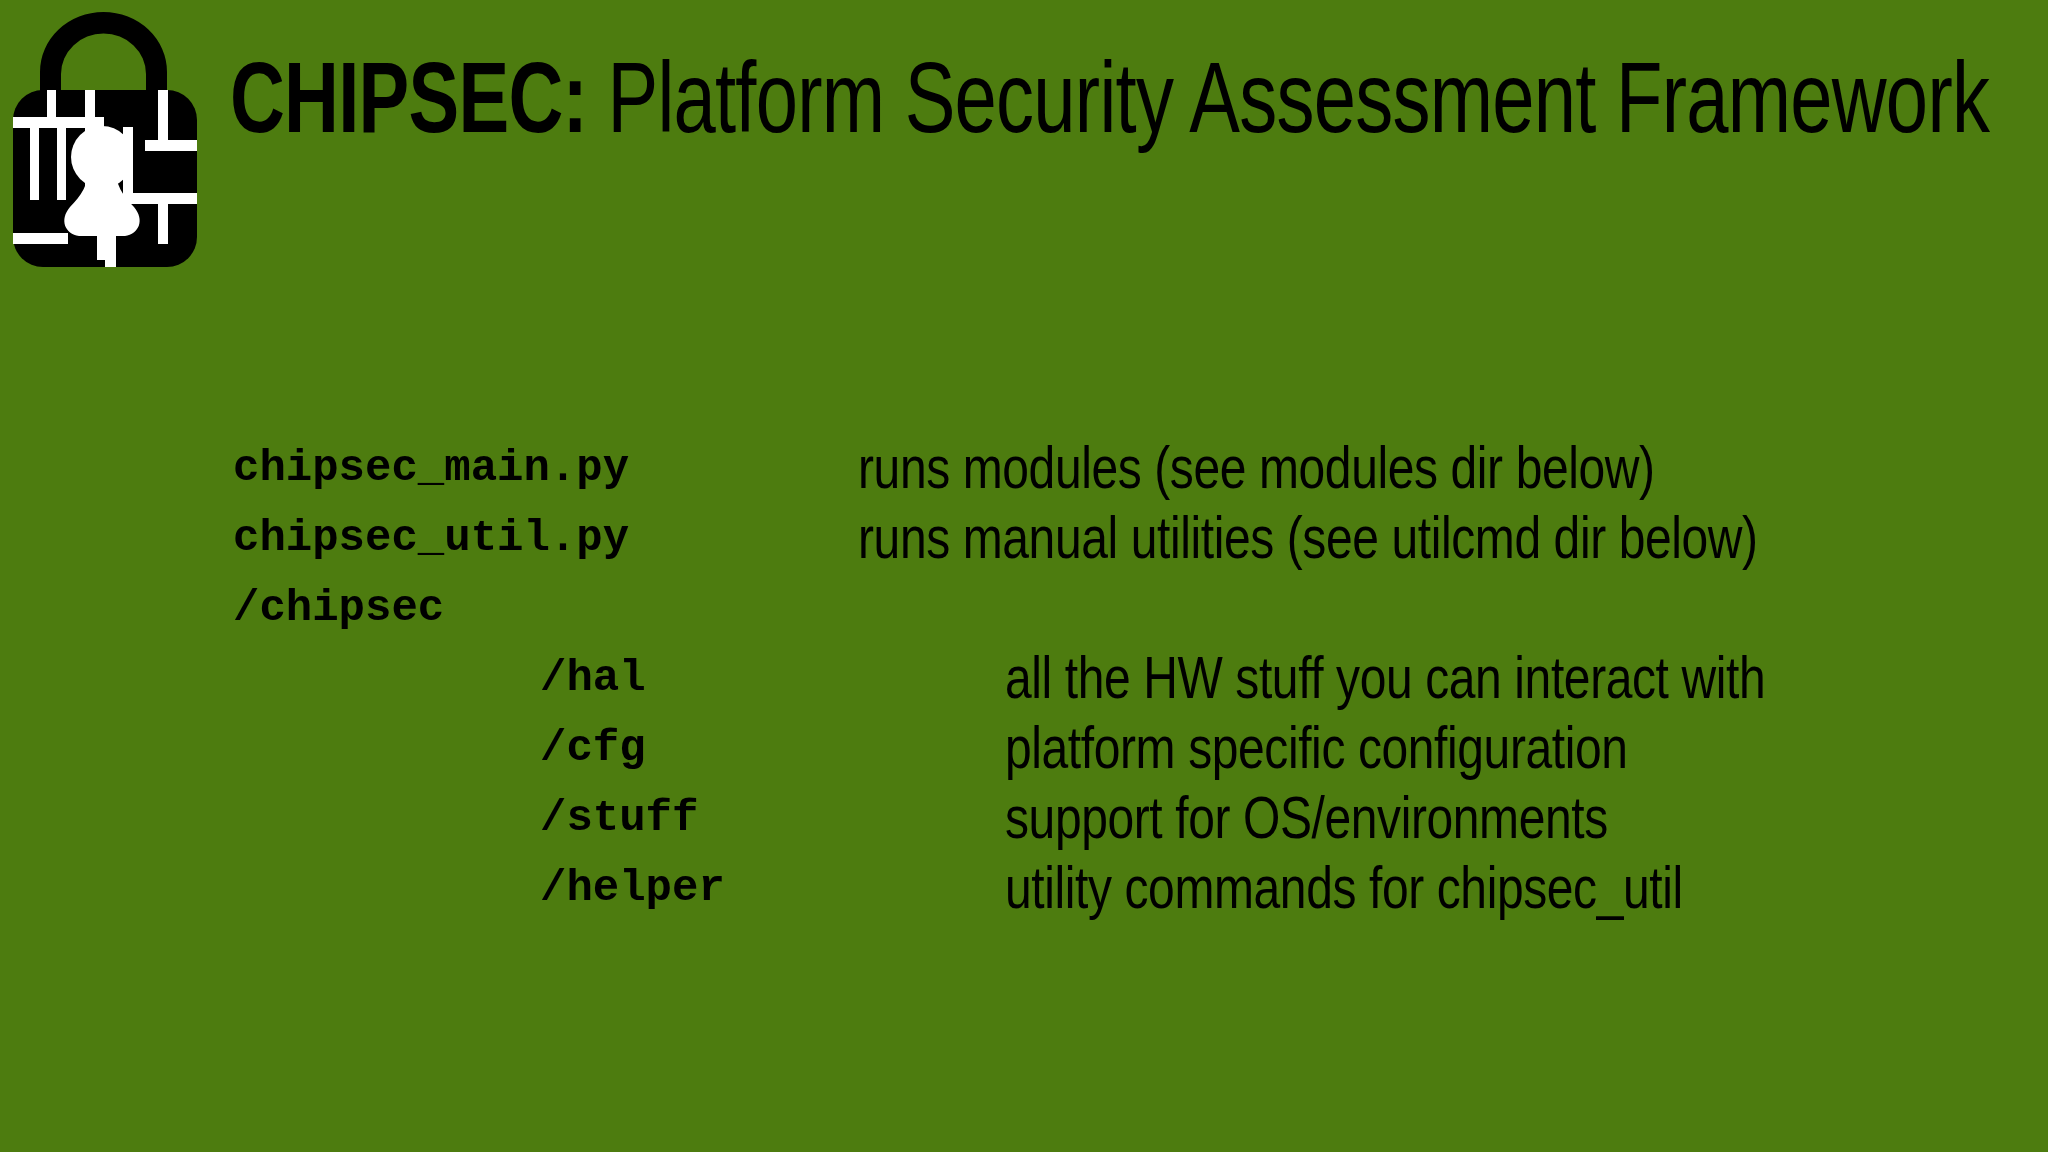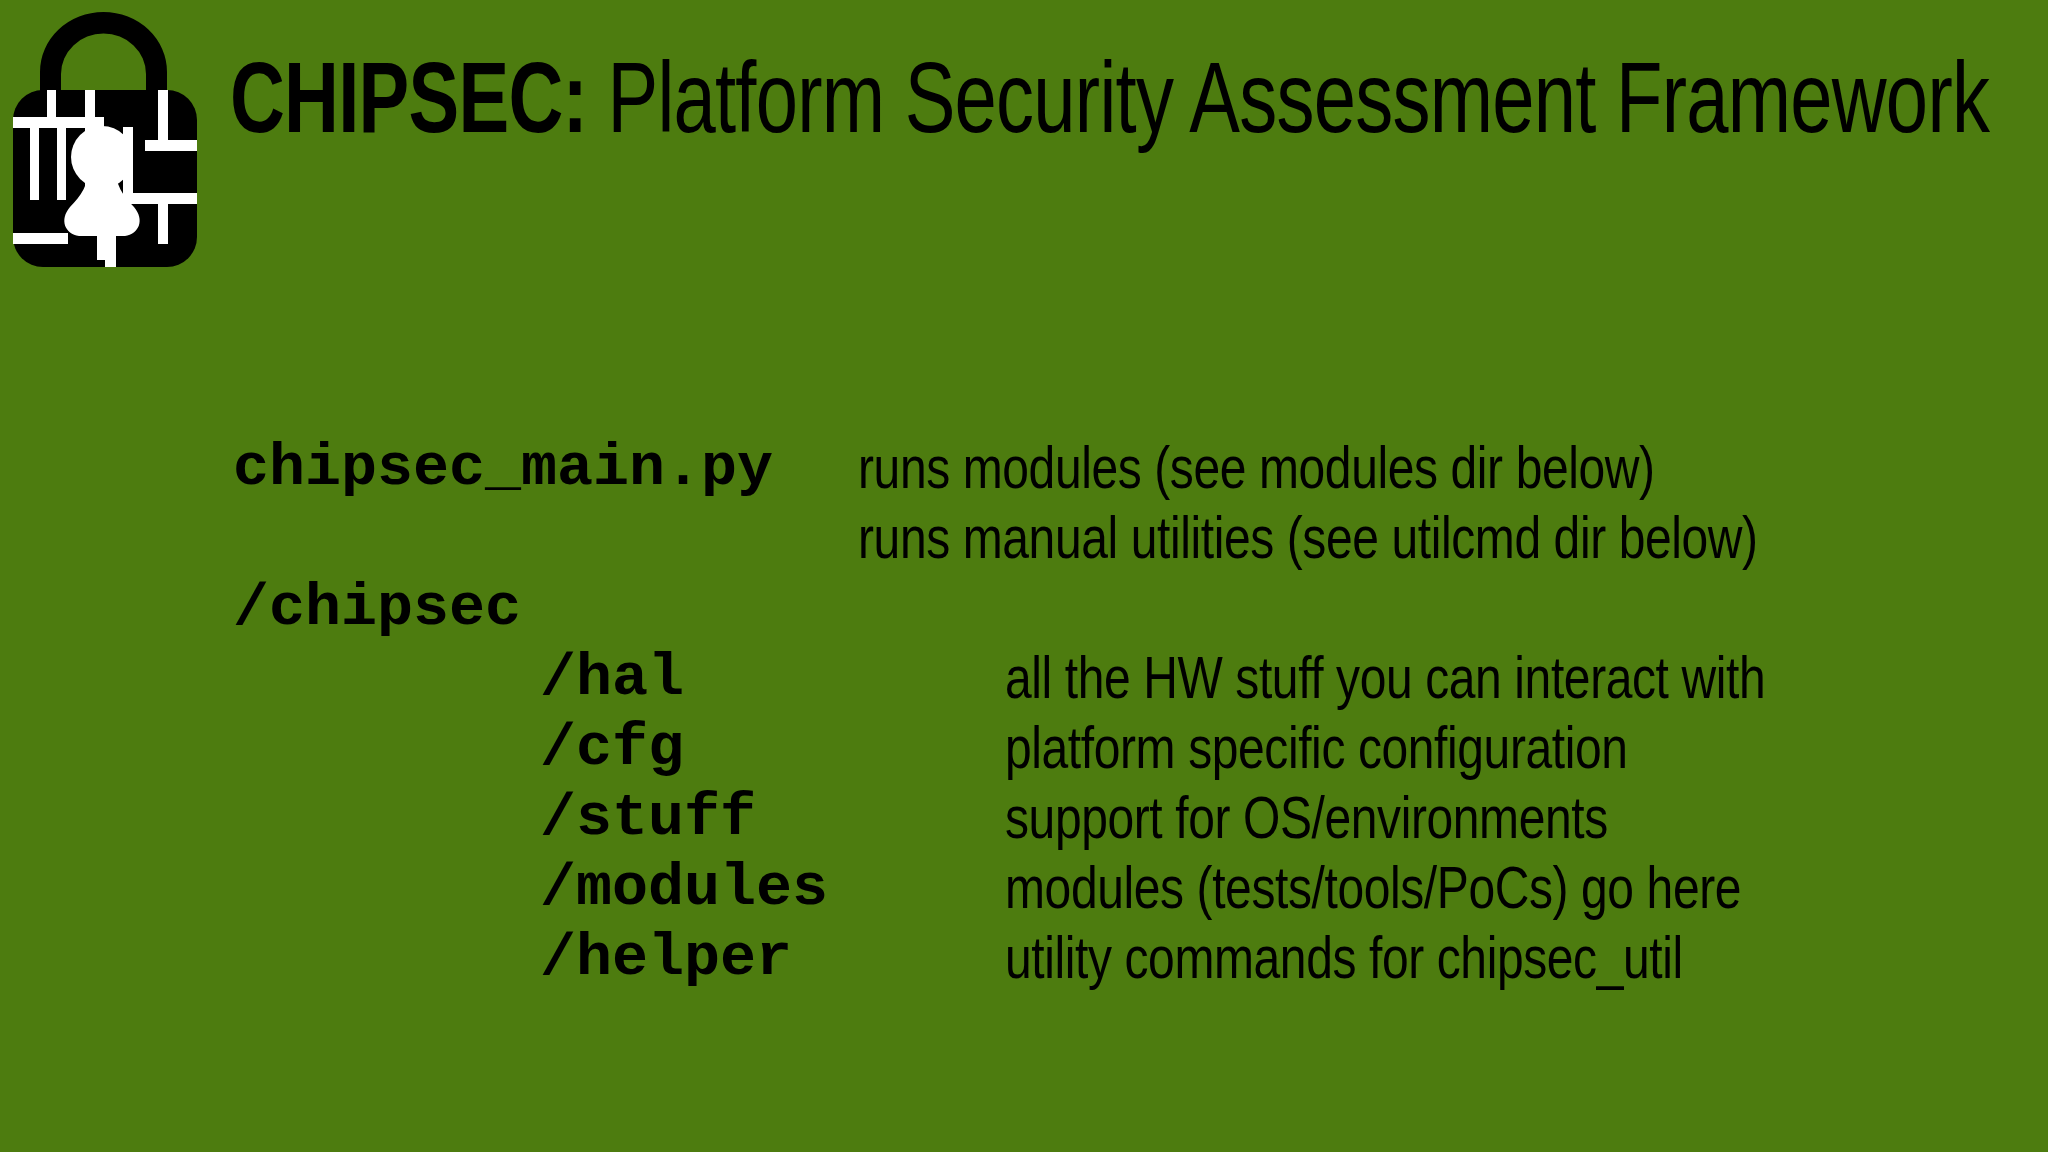--- a/index.html
+++ b/index.html
@@ -45,21 +45,21 @@
   }
   .row {
     position: relative;
     height: 70px;
     white-space: nowrap;
   }
   .path {
     display: inline-block;
     font-family: "Liberation Mono", "DejaVu Sans Mono", monospace;
     font-weight: 700;
-    font-size: 60px;
+    font-size: 44px;
     line-height: 70px;
     color: #000000;
   }
   .row.lvl1 .path { }
   .row.lvl2 .path { margin-left: 307px; }
   .desc {
     position: absolute;
     top: 0;
     font-family: "Liberation Sans", "DejaVu Sans", sans-serif;
     font-size: 60px;
@@ -110,20 +110,21 @@
   </div>
 
   <div class="listing">
 
     <div class="row lvl0 c1">
       <span class="path">chipsec_main.py</span>
       <span class="desc">runs modules (see modules dir below)</span>
     </div>
 
     <div class="row lvl0 c1">
+      <span class="path">chipsec_util.py</span>
       <span class="desc">runs manual utilities (see utilcmd dir below)</span>
     </div>
 
     <div class="row lvl1">
       <span class="path">/chipsec</span>
     </div>
 
     <div class="row lvl2 c2">
       <span class="path">/hal</span>
       <span class="desc">all the HW stuff you can interact with</span>
@@ -132,24 +133,20 @@
     <div class="row lvl2 c2">
       <span class="path">/cfg</span>
       <span class="desc">platform specific configuration</span>
     </div>
 
     <div class="row lvl2 c2">
       <span class="path">/stuff</span>
       <span class="desc">support for OS/environments</span>
     </div>
 
-    <div class="row lvl2 c2">
-      <span class="path">/modules</span>
-      <span class="desc">modules (tests/tools/PoCs) go here</span>
-    </div>
 
     <div class="row lvl2 c2">
       <span class="path">/helper</span>
       <span class="desc">utility commands for chipsec_util</span>
     </div>
 
   </div>
 </div>
 
 </body></html>

